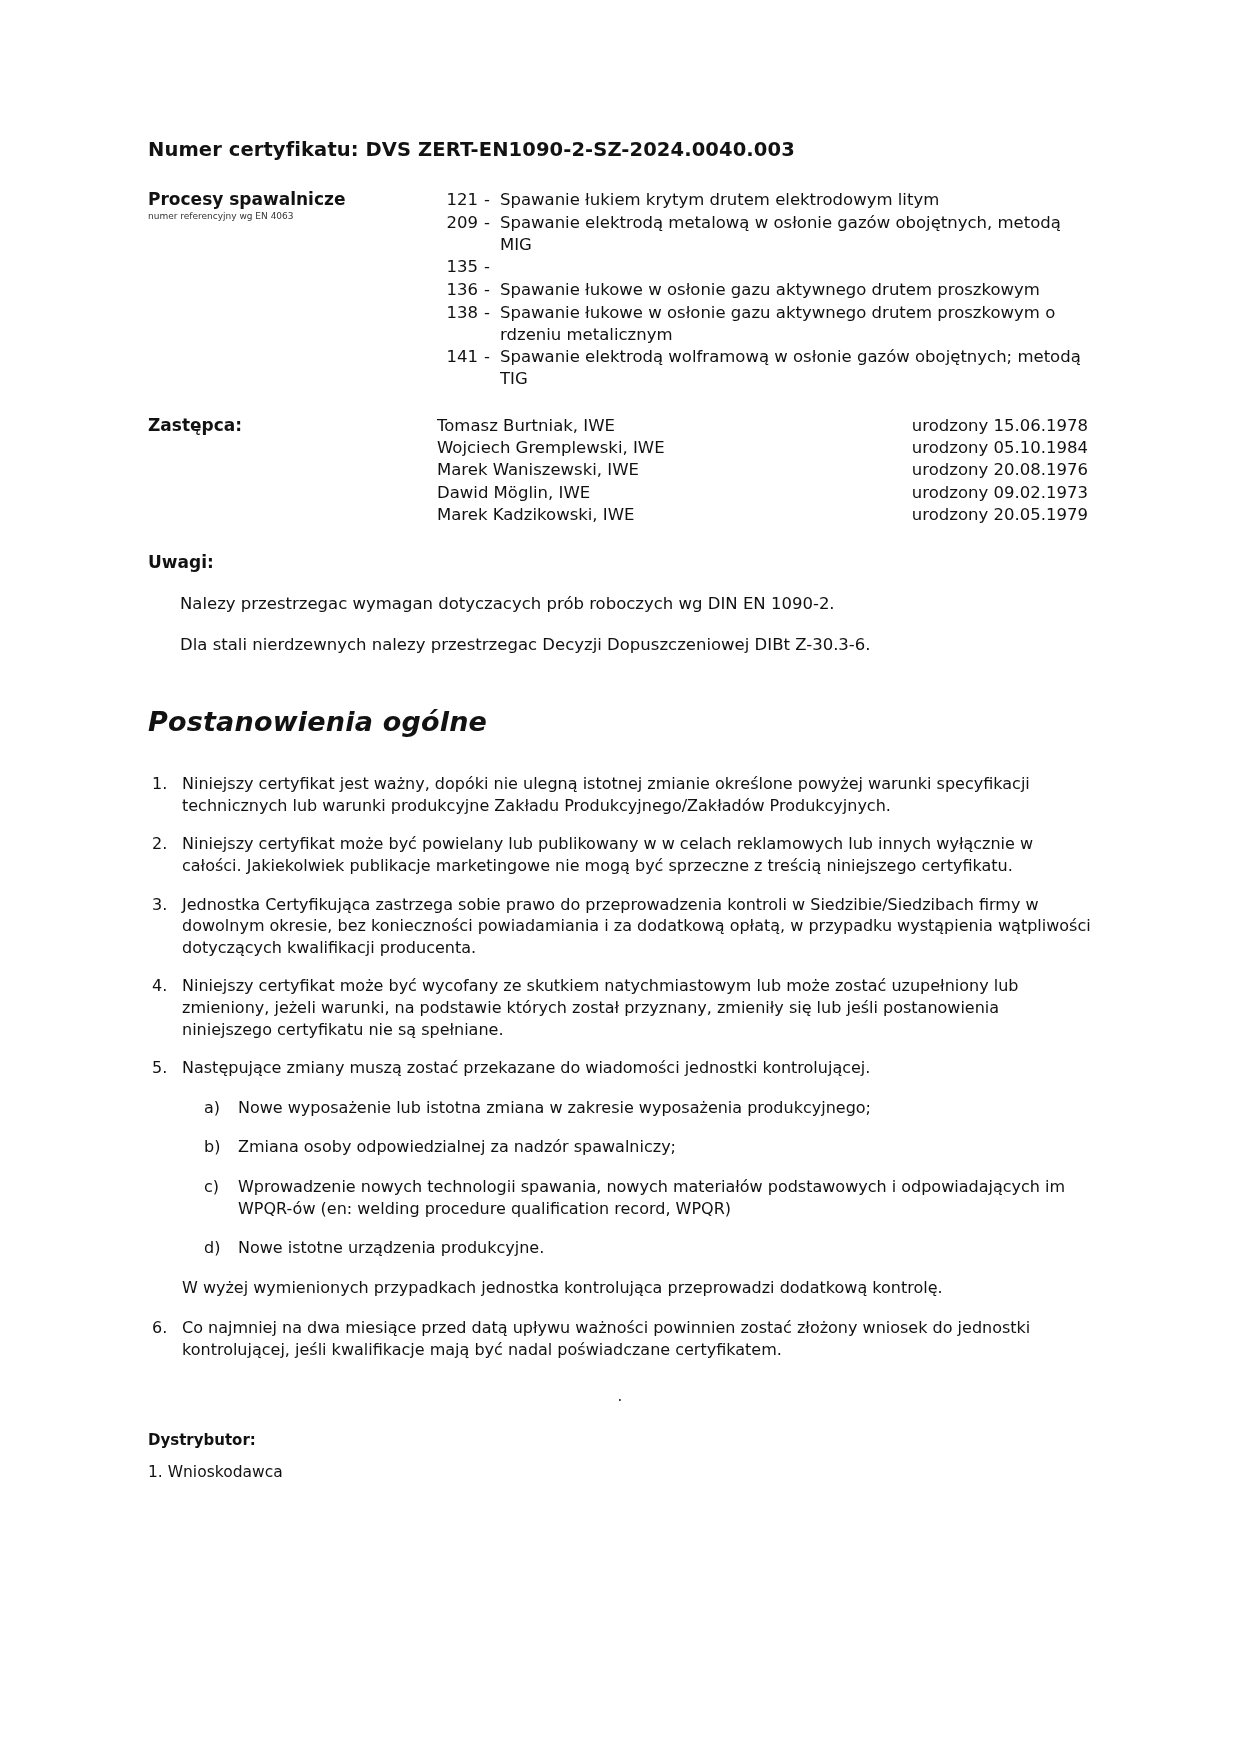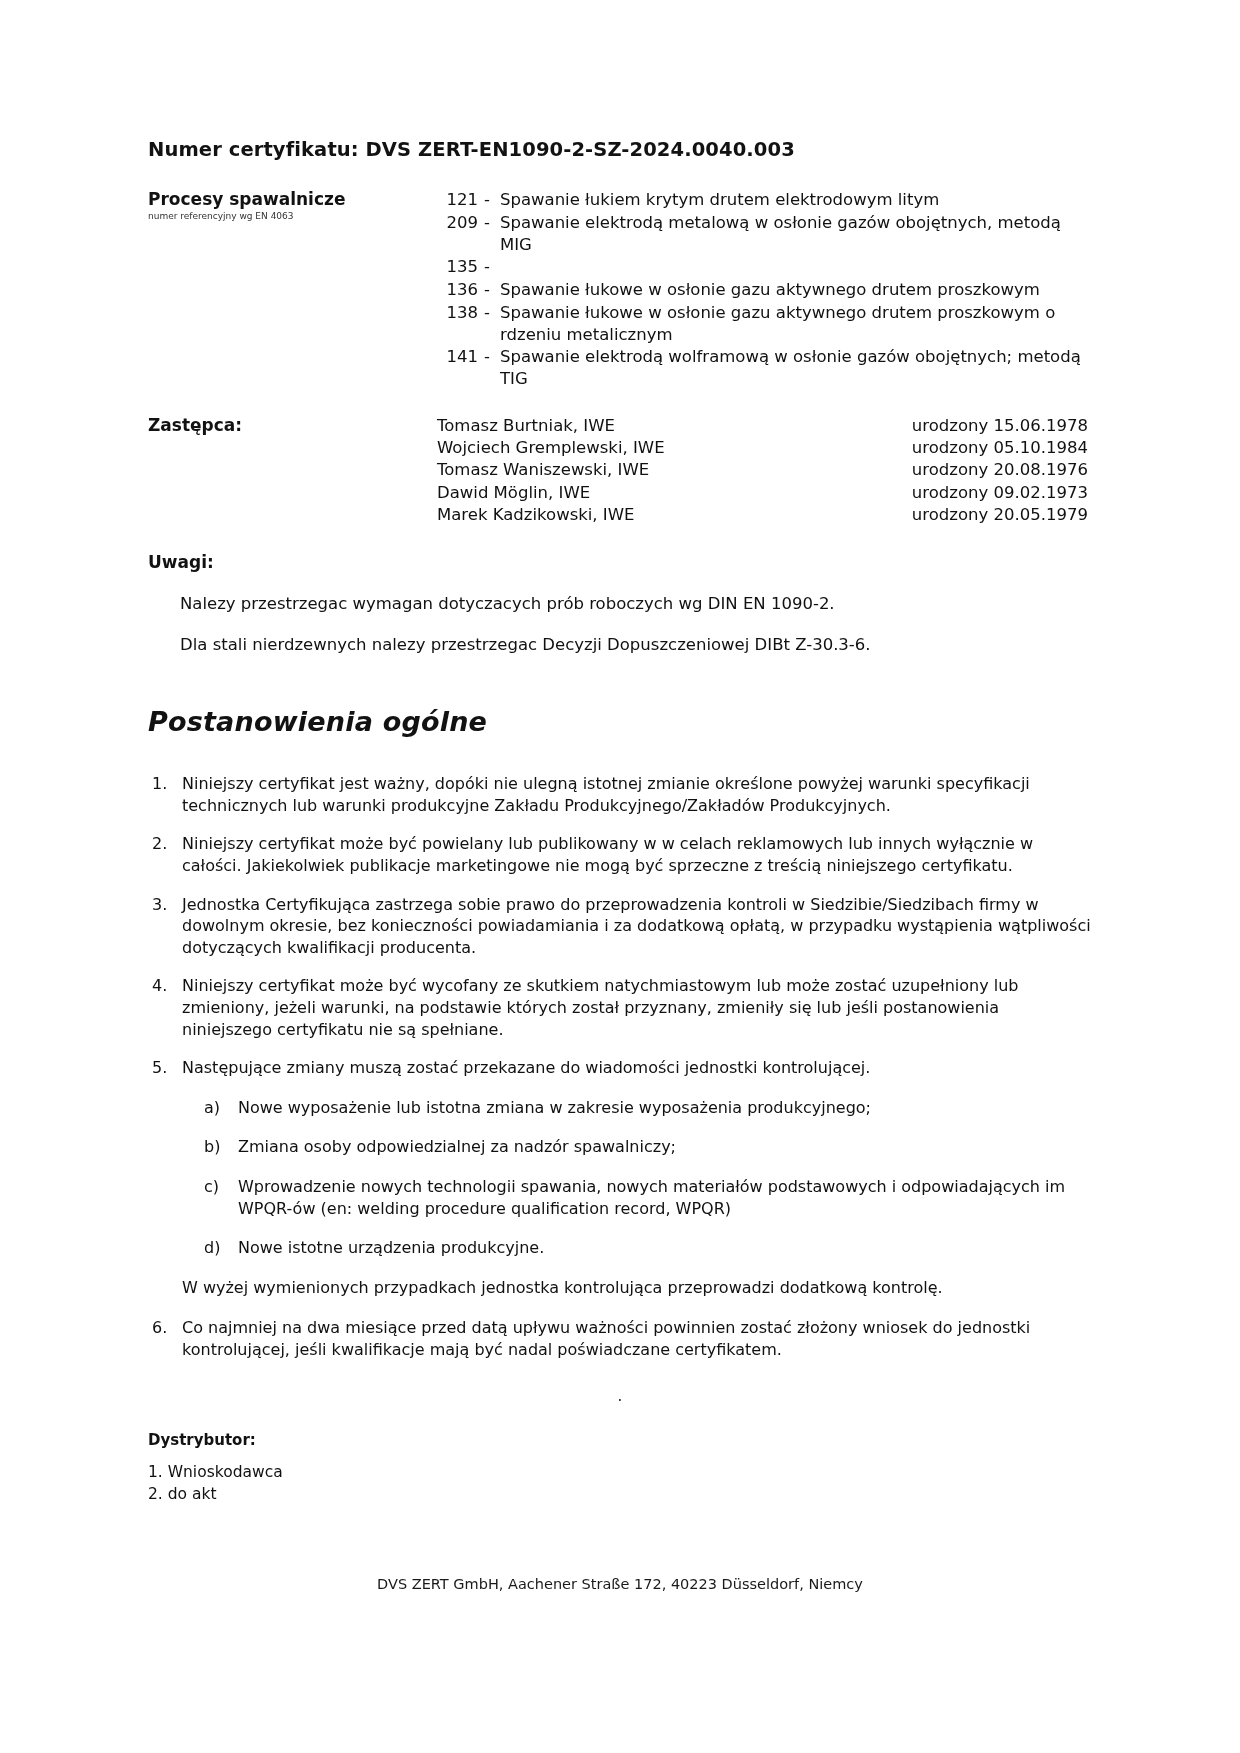--- a/index.html
+++ b/index.html
@@ -269,21 +269,21 @@
 
         <div class="deputy-row">
           <span class="deputy-name">Tomasz Burtniak, IWE</span>
           <span class="deputy-born">urodzony 15.06.1978</span>
         </div>
         <div class="deputy-row">
           <span class="deputy-name">Wojciech Gremplewski, IWE</span>
           <span class="deputy-born">urodzony 05.10.1984</span>
         </div>
         <div class="deputy-row">
-          <span class="deputy-name">Tomasz Waniszewski, IWE</span>
+          <span class="deputy-name">Marek Waniszewski, IWE</span>
           <span class="deputy-born">urodzony 20.08.1976</span>
         </div>
         <div class="deputy-row">
           <span class="deputy-name">Dawid Möglin, IWE</span>
           <span class="deputy-born">urodzony 09.02.1973</span>
         </div>
         <div class="deputy-row">
           <span class="deputy-name">Marek Kadzikowski, IWE</span>
           <span class="deputy-born">urodzony 20.05.1979</span>
         </div>
@@ -352,19 +352,17 @@
         <span class="li-body">Co najmniej na dwa miesiące przed datą upływu ważności powinnien zostać złożony wniosek do jednostki kontrolującej, jeśli kwalifikacje mają być nadal poświadczane certyfikatem.</span>
       </li>
 
     </ol>
 
     <div class="dot-mark">.</div>
 
     <div>
       <div class="dist-title">Dystrybutor:</div>
       <div class="dist-item">1. Wnioskodawca</div>
-      <div class="dist-item">2. do akt</div>
     </div>
 
   </div>
 
-  <div class="footer">DVS ZERT GmbH, Aachener Straße 172, 40223 Düsseldorf, Niemcy</div>
 </div>
 
 </body></html>

